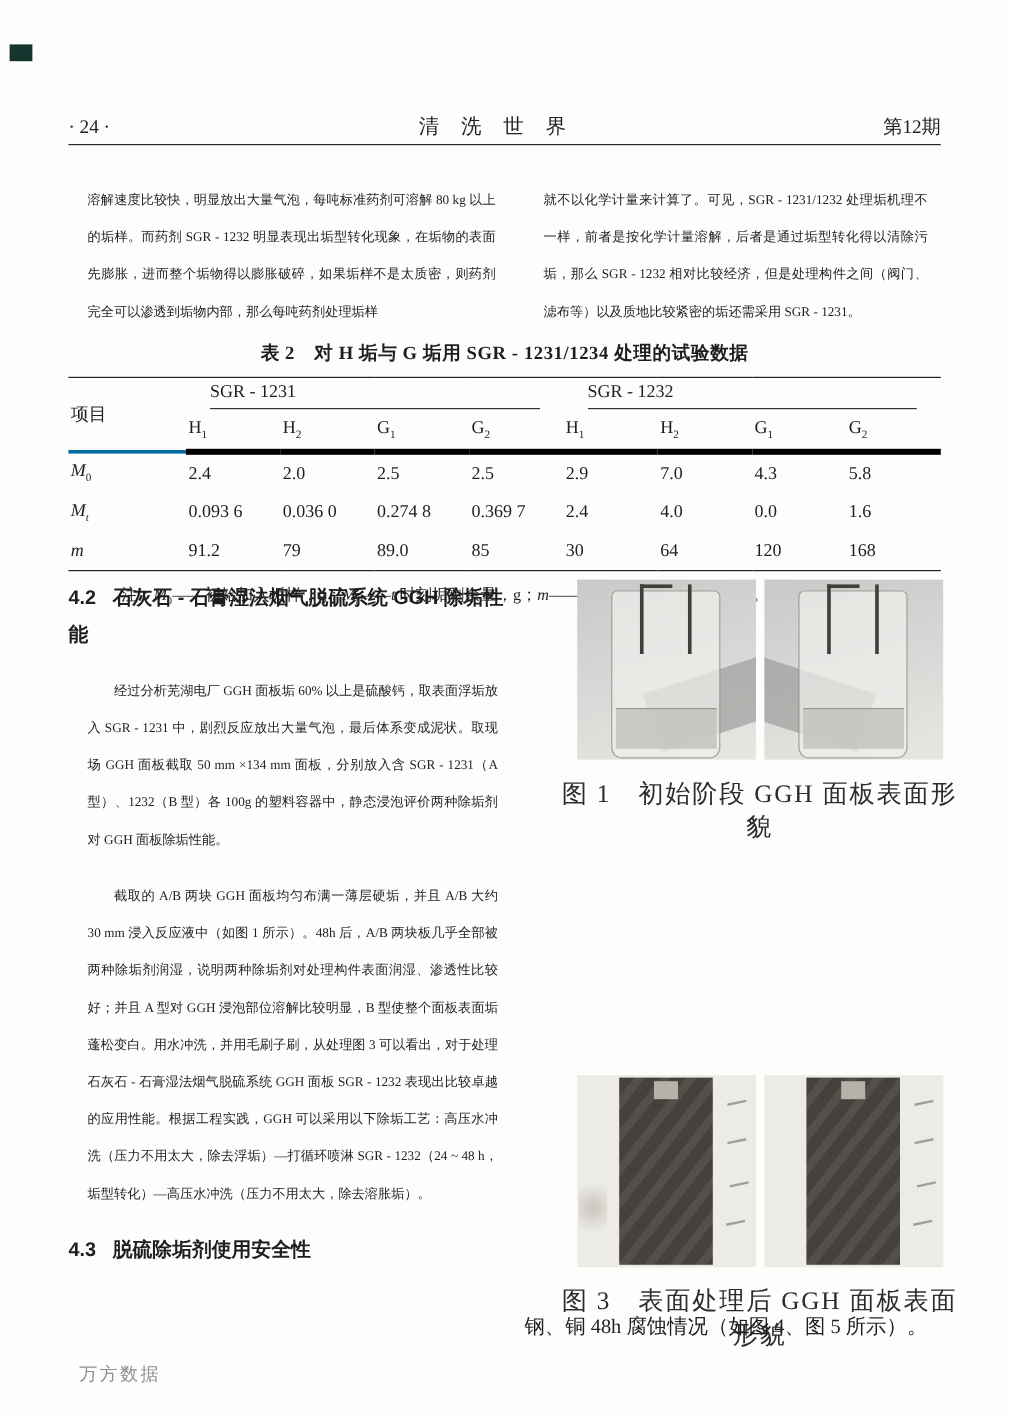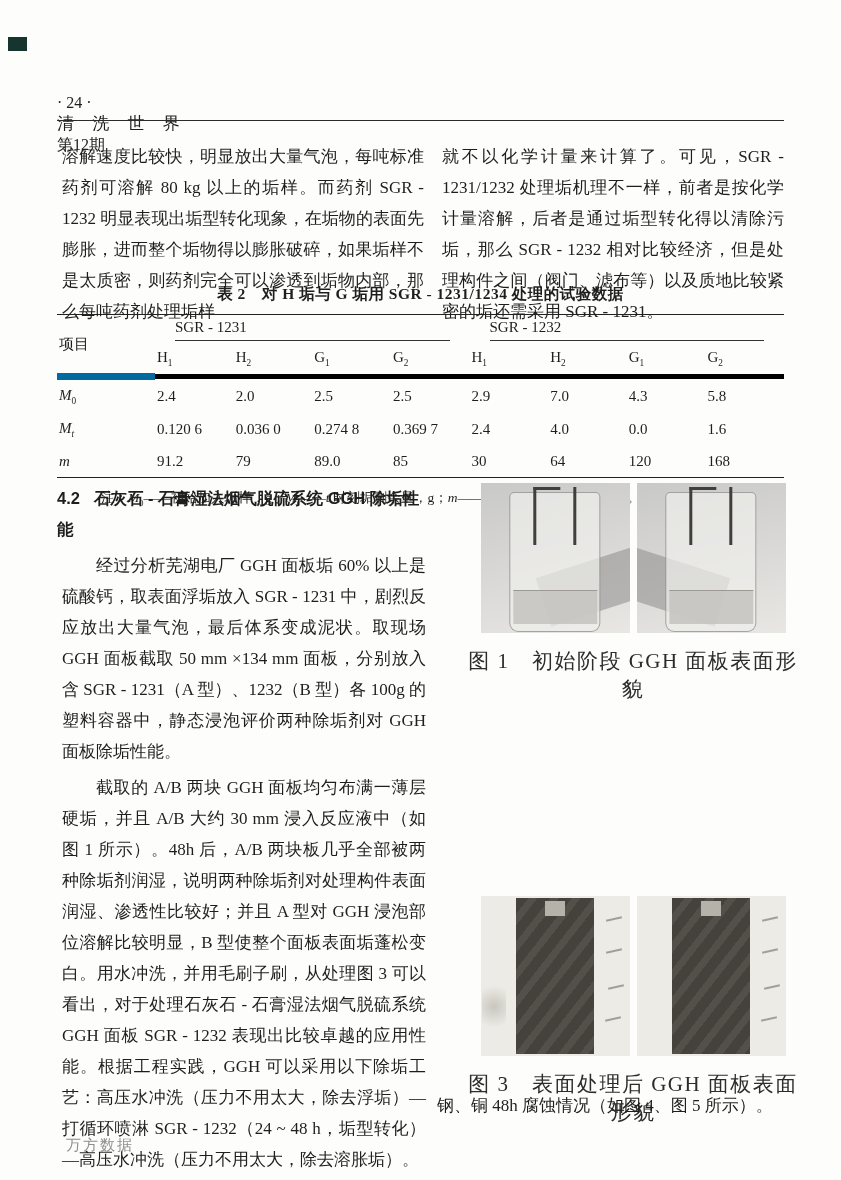--- a/index.html
+++ b/index.html
@@ -4,39 +4,39 @@
 <style>
   html,body{margin:0;padding:0;background:#ffffff;}
   .page{position:relative;width:841px;height:1180px;background:#fdfdfc;
         font-family:"Liberation Serif","DejaVu Serif",serif;color:#1e1e1e;overflow:hidden;}
 
   
   .corner-mark{position:absolute;top:37px;left:8px;width:19px;height:14px;background:#16352f;}
 
   
   .header{position:absolute;top:94px;left:57px;right:57px;display:flex;
-          justify-content:space-between;align-items:baseline;font-size:16px;flex-direction:column;}
+          justify-content:space-between;align-items:baseline;font-size:16px;}
   .header .journal{letter-spacing:7px;font-size:17px;}
   .header-rule{position:absolute;top:120px;left:57px;width:727px;border-top:1.6px solid #2b2b2b;}
 
   
-  .body-text{margin:5px;font-size:17px;line-height:31px;text-align:justify;}
+  .body-text{margin:16px;font-size:11px;line-height:31px;text-align:justify;}
   .indent{text-indent:2em;}
   .col-left-top{position:absolute;top:136px;left:57px;width:372px;}
   .col-right-top{position:absolute;top:136px;left:437px;width:352px;}
 
   
   .table-block{position:absolute;top:284px;left:57px;width:727px;}
   .table-title{text-align:center;font-weight:bold;font-size:15.5px;margin:0 0 9px 0;letter-spacing:.5px;}
   table{width:100%;border-collapse:collapse;table-layout:fixed;font-size:15px;
         border-top:1.6px solid #222;border-bottom:1.6px solid #222;}
   th,td{font-weight:normal;text-align:left;padding:4px 2px;}
   .grp{border-bottom:1px solid #333;margin:0 18px;padding-bottom:4px;}
   .subhead-row th{border-bottom:5px solid #000000;padding-bottom:6px;}
-  .corner{border-bottom:7px solid #0369a1;}
+  .corner{border-bottom:3px solid #0369a1;}
   tbody th,tbody td{padding:7px 2px;}
   sub{font-size:.62em;}
   .table-note{font-size:13.5px;margin-top:11px;padding-left:44px;}
 
   
   .col-left-bottom{position:absolute;top:483px;left:57px;width:374px;}
   .sec-heading{font-family:"Liberation Sans","DejaVu Sans",sans-serif;font-weight:bold;
                font-size:16.5px;line-height:31px;margin:0;}
   .sec-heading .num{margin-right:14px;}
 
@@ -147,21 +147,21 @@
           <td>2.0</td>
           <td>2.5</td>
           <td>2.5</td>
           <td>2.9</td>
           <td>7.0</td>
           <td>4.3</td>
           <td>5.8</td>
         </tr>
         <tr>
           <th><span style="font-style: italic;">M</span><sub style="font-style: italic;">t</sub></th>
-          <td>0.120 6</td>
+          <td>0.093 6</td>
           <td>0.036 0</td>
           <td>0.274 8</td>
           <td>0.369 7</td>
           <td>2.4</td>
           <td>4.0</td>
           <td>0.0</td>
           <td>1.6</td>
         </tr>
         <tr>
           <th><span style="font-style: italic;">m</span></th>

